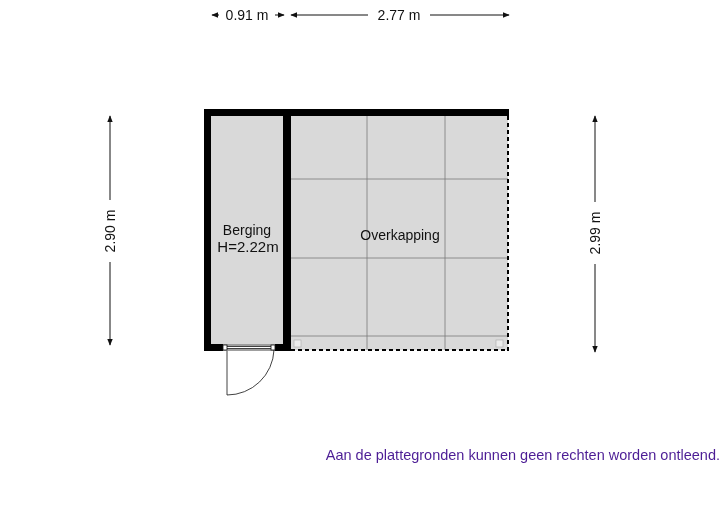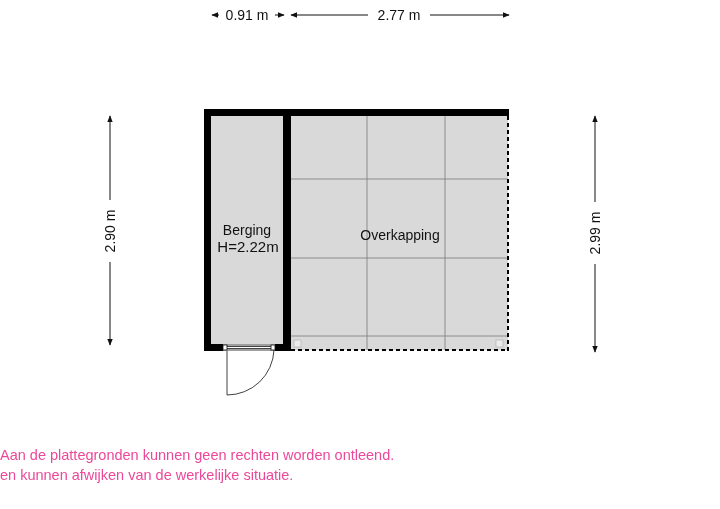--- a/index.html
+++ b/index.html
@@ -1,20 +1,20 @@
 <!DOCTYPE html>
 <html><head>
 <meta charset="utf-8">
 <style>
   html, body { margin: 0; padding: 0; background: #ffffff; }
   body { width: 720px; height: 509px; position: relative; overflow: hidden; font-family: "Liberation Sans", sans-serif; color: #1a1a1a; }
   .plan { position: absolute; left: 0; top: 0; width: 720px; height: 509px; }
   .dim-text { font-family: "Liberation Sans", sans-serif; font-size: 14px; fill: #111; }
   .room-text { font-family: "Liberation Sans", sans-serif; font-size: 14px; fill: #111; }
-  .disclaimer { position: absolute; left: 0; top: 446px; width: 720px; text-align: left; font-size: 14.5px; line-height: 19.5px; color: #ec4899; }
+  .disclaimer { position: absolute; left: 0; top: 446px; width: 720px; text-align: right; font-size: 14.5px; line-height: 19.5px; color: #4c1d95; }
   .disclaimer div { white-space: nowrap; }
 </style>
 </head>
 <body>
 
 <svg class="plan" width="720" height="509" viewBox="0 0 720 509" xmlns="http://www.w3.org/2000/svg">
   <defs>
     <marker id="arrow" viewBox="0 0 10 10" refX="9" refY="5" markerWidth="7" markerHeight="7" orient="auto-start-reverse">
       <path d="M0,1 L10,5 L0,9 z" fill="#111"></path>
     </marker>
@@ -81,14 +81,13 @@
     <path d="M227,395 A47,47 0 0 0 274,350"></path>
   </g>
 
   <text class="room-text" x="247" y="235" text-anchor="middle">Berging</text>
   <text class="room-text" x="248" y="252" text-anchor="middle" style="font-size:15px">H=2.22m</text>
   <text class="room-text" x="400" y="240" text-anchor="middle">Overkapping</text>
 </svg>
 
 <div class="disclaimer">
   <div>Aan de plattegronden kunnen geen rechten worden ontleend.</div>
-  <div>en kunnen afwijken van de werkelijke situatie.</div>
 </div>
 
 </body></html>

